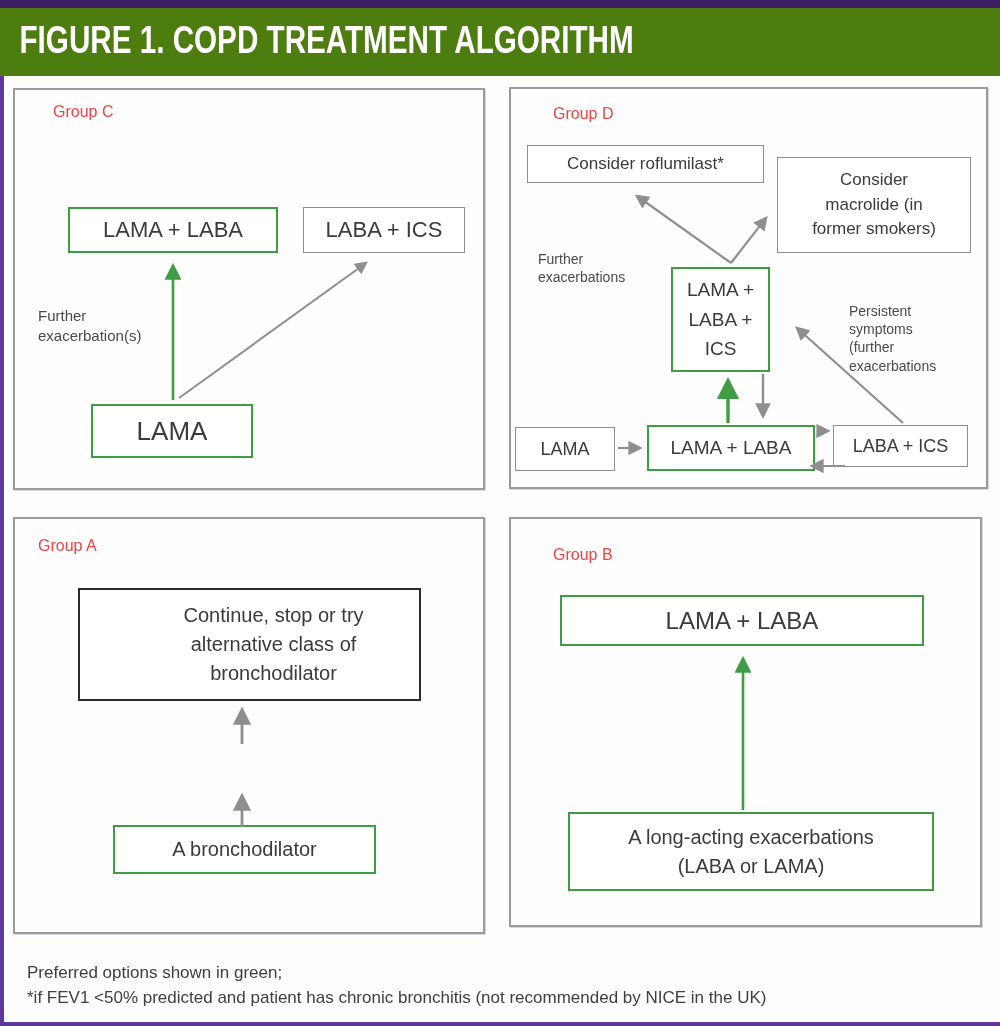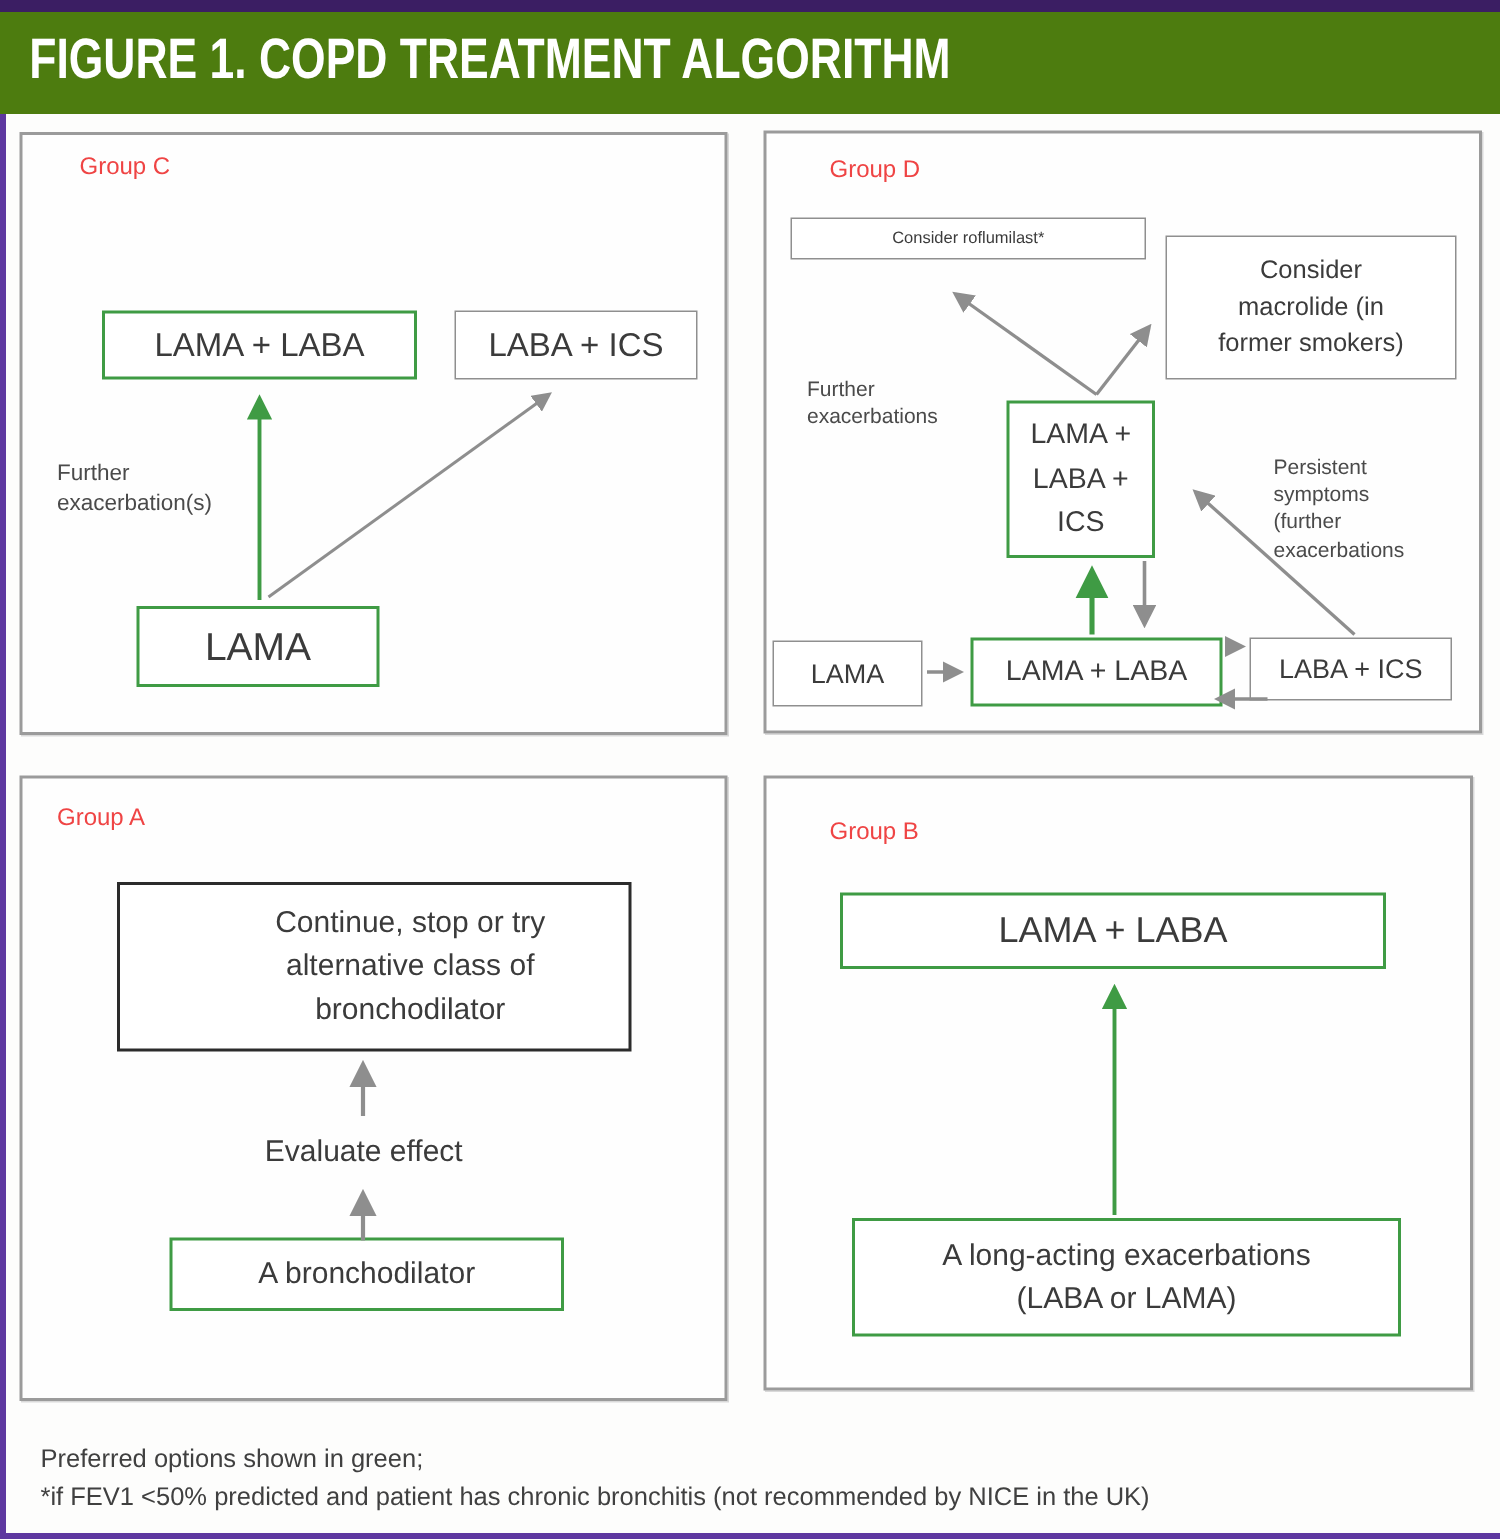--- a/index.html
+++ b/index.html
@@ -59,21 +59,21 @@
   <section class="panel" id="panel-c"></section>
   <div class="group-label" style="left:53px;top:103px;">Group C</div>
   <div class="box green" style="left:68px;top:207px;width:210px;height:46px;font-size:22px;">LAMA + LABA</div>
   <div class="box gray" style="left:303px;top:207px;width:162px;height:46px;font-size:22px;">LABA + ICS</div>
   <div class="box green" style="left:91px;top:404px;width:162px;height:54px;font-size:26px;">LAMA</div>
   <div class="annot" style="left:38px;top:306px;font-size:15px;">Further
 exacerbation(s)</div>
 
   <section class="panel" id="panel-d"></section>
   <div class="group-label" style="left:553px;top:105px;">Group D</div>
-  <div class="box gray" style="left:527px;top:145px;width:237px;height:28px;font-size:11px;">Consider roflumilast*</div>
+  <div class="box gray" style="left:527px;top:145px;width:237px;height:38px;font-size:17px;">Consider roflumilast*</div>
   <div class="box gray" style="left:777px;top:157px;width:194px;height:96px;font-size:17px;line-height:1.45;">Consider
 macrolide (in
 former smokers)</div>
   <div class="box green" style="left:671px;top:267px;width:99px;height:105px;font-size:19px;line-height:1.55;">LAMA +
 LABA +
 ICS</div>
   <div class="annot" style="left:538px;top:250px;font-size:14px;">Further
 exacerbations</div>
   <div class="annot" style="left:849px;top:302px;font-size:14px;">Persistent
 symptoms
@@ -81,21 +81,20 @@
 exacerbations</div>
   <div class="box gray" style="left:515px;top:427px;width:100px;height:44px;font-size:18px;">LAMA</div>
   <div class="box green" style="left:647px;top:425px;width:168px;height:46px;font-size:19px;">LAMA + LABA</div>
   <div class="box gray" style="left:833px;top:425px;width:135px;height:42px;font-size:18px;">LABA + ICS</div>
 
   <section class="panel" id="panel-a"></section>
   <div class="group-label" style="left:38px;top:537px;">Group A</div>
   <div class="box black" style="left:78px;top:588px;width:343px;height:113px;font-size:20px;line-height:1.45;">Continue, stop or try
 alternative class of
 bronchodilator</div>
-  <div class="plain-label" style="left:130px;top:757px;width:225px;font-size:20px;">Evaluate effect</div>
   <div class="box green" style="left:113px;top:825px;width:263px;height:49px;font-size:20px;">A bronchodilator</div>
 
   <section class="panel" id="panel-b"></section>
   <div class="group-label" style="left:553px;top:546px;">Group B</div>
   <div class="box green" style="left:560px;top:595px;width:364px;height:51px;font-size:24px;">LAMA + LABA</div>
   <div class="box green" style="left:568px;top:812px;width:366px;height:79px;font-size:20px;line-height:1.45;">A long-acting exacerbations
 (LABA or LAMA)</div>
 
   <svg class="arrows" viewBox="0 0 1000 1026">
     <defs>

